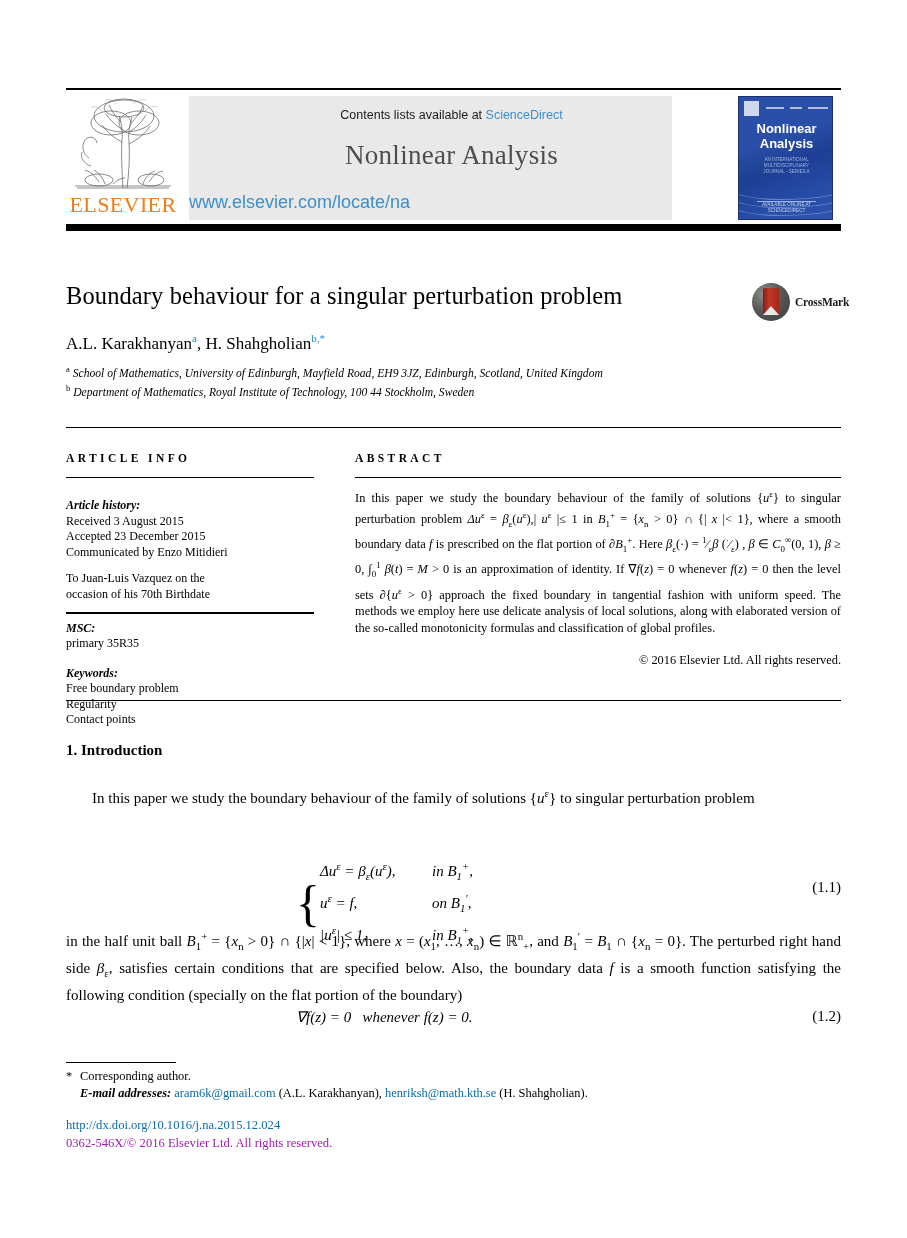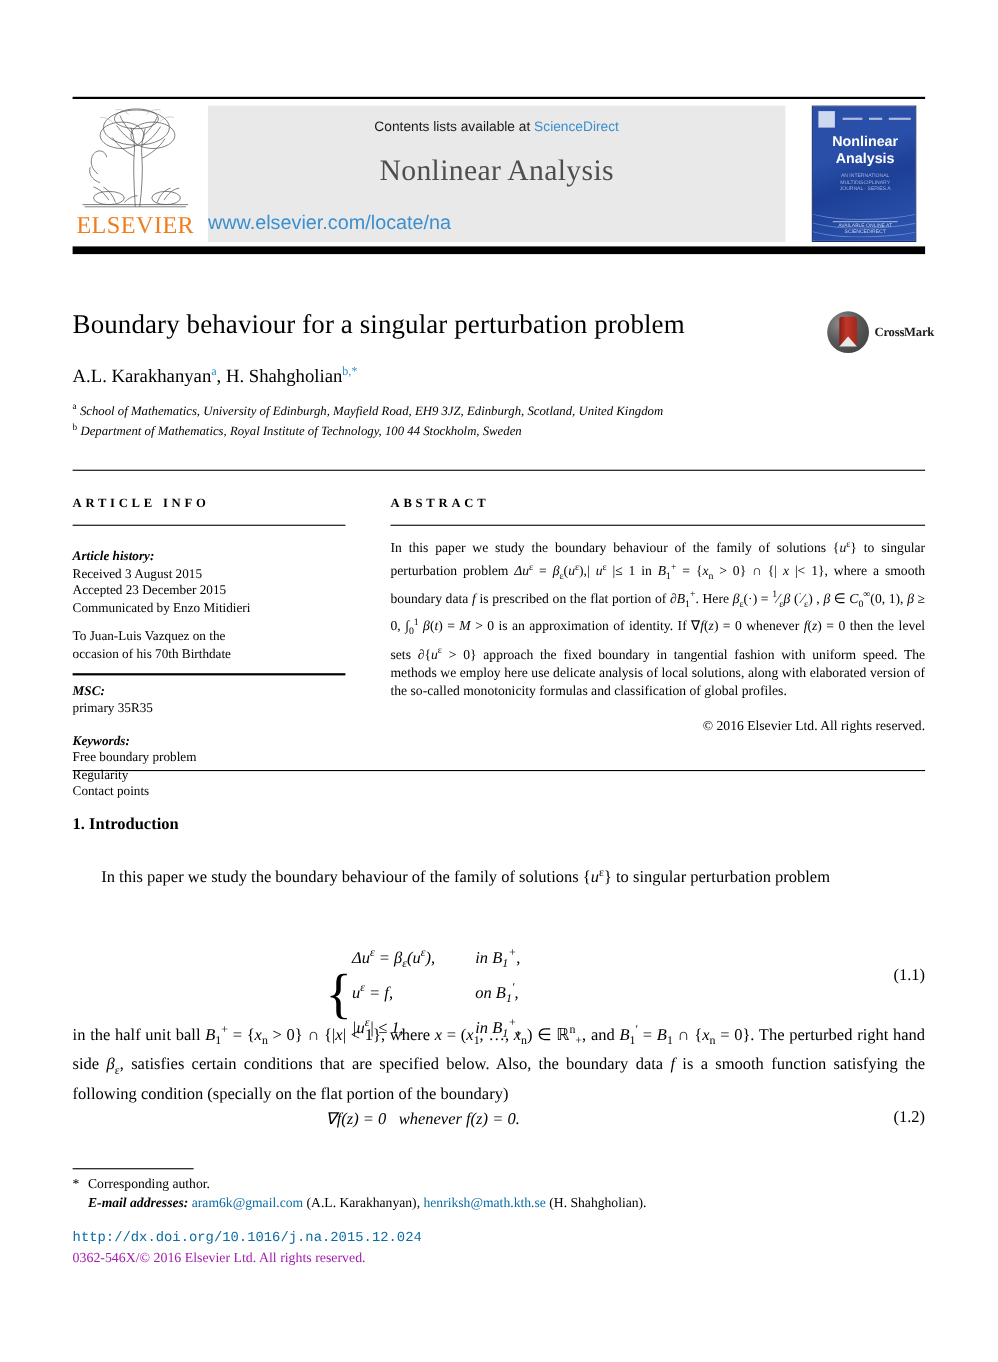--- a/index.html
+++ b/index.html
@@ -80,21 +80,21 @@
     font-family: "Liberation Serif", serif;
     font-size: 22px;
     letter-spacing: 0.4px;
     color: #ef7d1a;
   }
 
   .grey-band {
     position: absolute;
     left: 123px;
     top: 8px;
-    width: 525px;
+    width: 483px;
     height: 124px;
     background: #e9e9e9;
   }
   .contents-line {
     position: absolute;
     left: 0;
     top: 12px;
     width: 525px;
     text-align: center;
     font-family: "Liberation Sans", sans-serif;
@@ -436,21 +436,21 @@
     line-height: 17px;
   }
   .fn .ind { display: block; padding-left: 14px; text-indent: 0; }
   .fn em { font-style: italic; font-weight: bold; }
   .link { color: #0a6ba3; }
 
   .doiline {
     position: absolute;
     left: 66px;
     top: 1118px;
-    font-family: Liberation Mono, monospace;
+    font-family: Liberation Serif, serif;
     font-size: 12.6px;
     color: #0a6ba3;
   }
   .issnline {
     position: absolute;
     left: 66px;
     top: 1136px;
     font-family: "Liberation Serif", serif;
     font-size: 12.6px;
     color: #a21caf;

